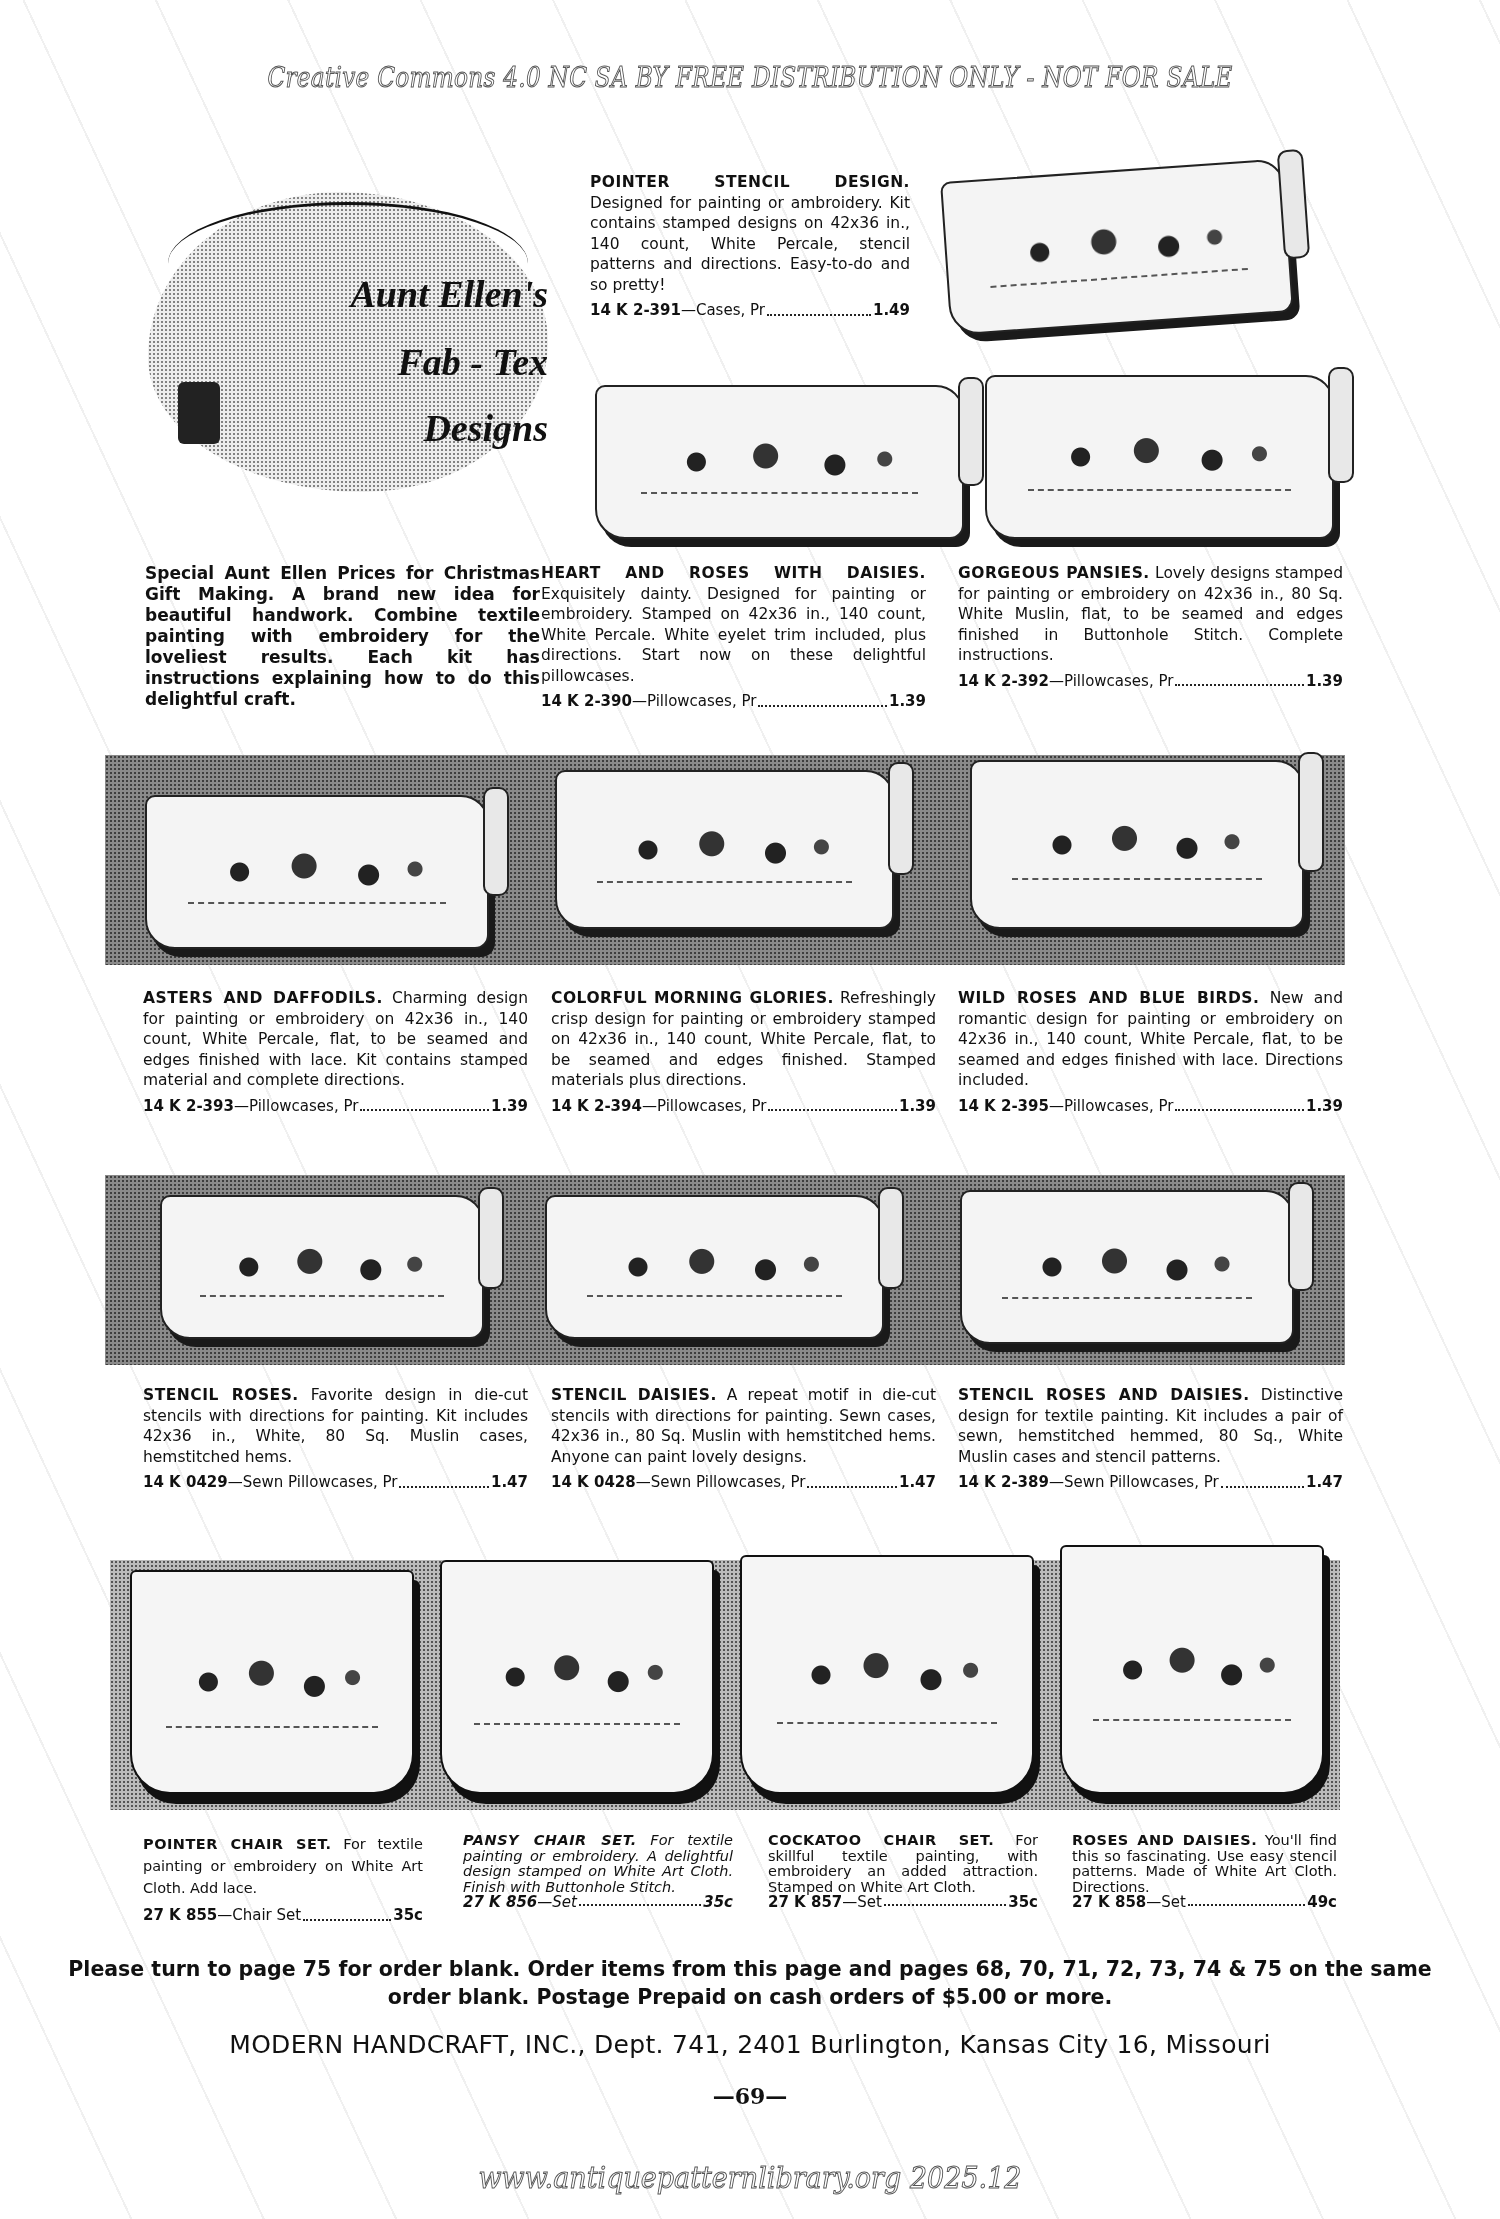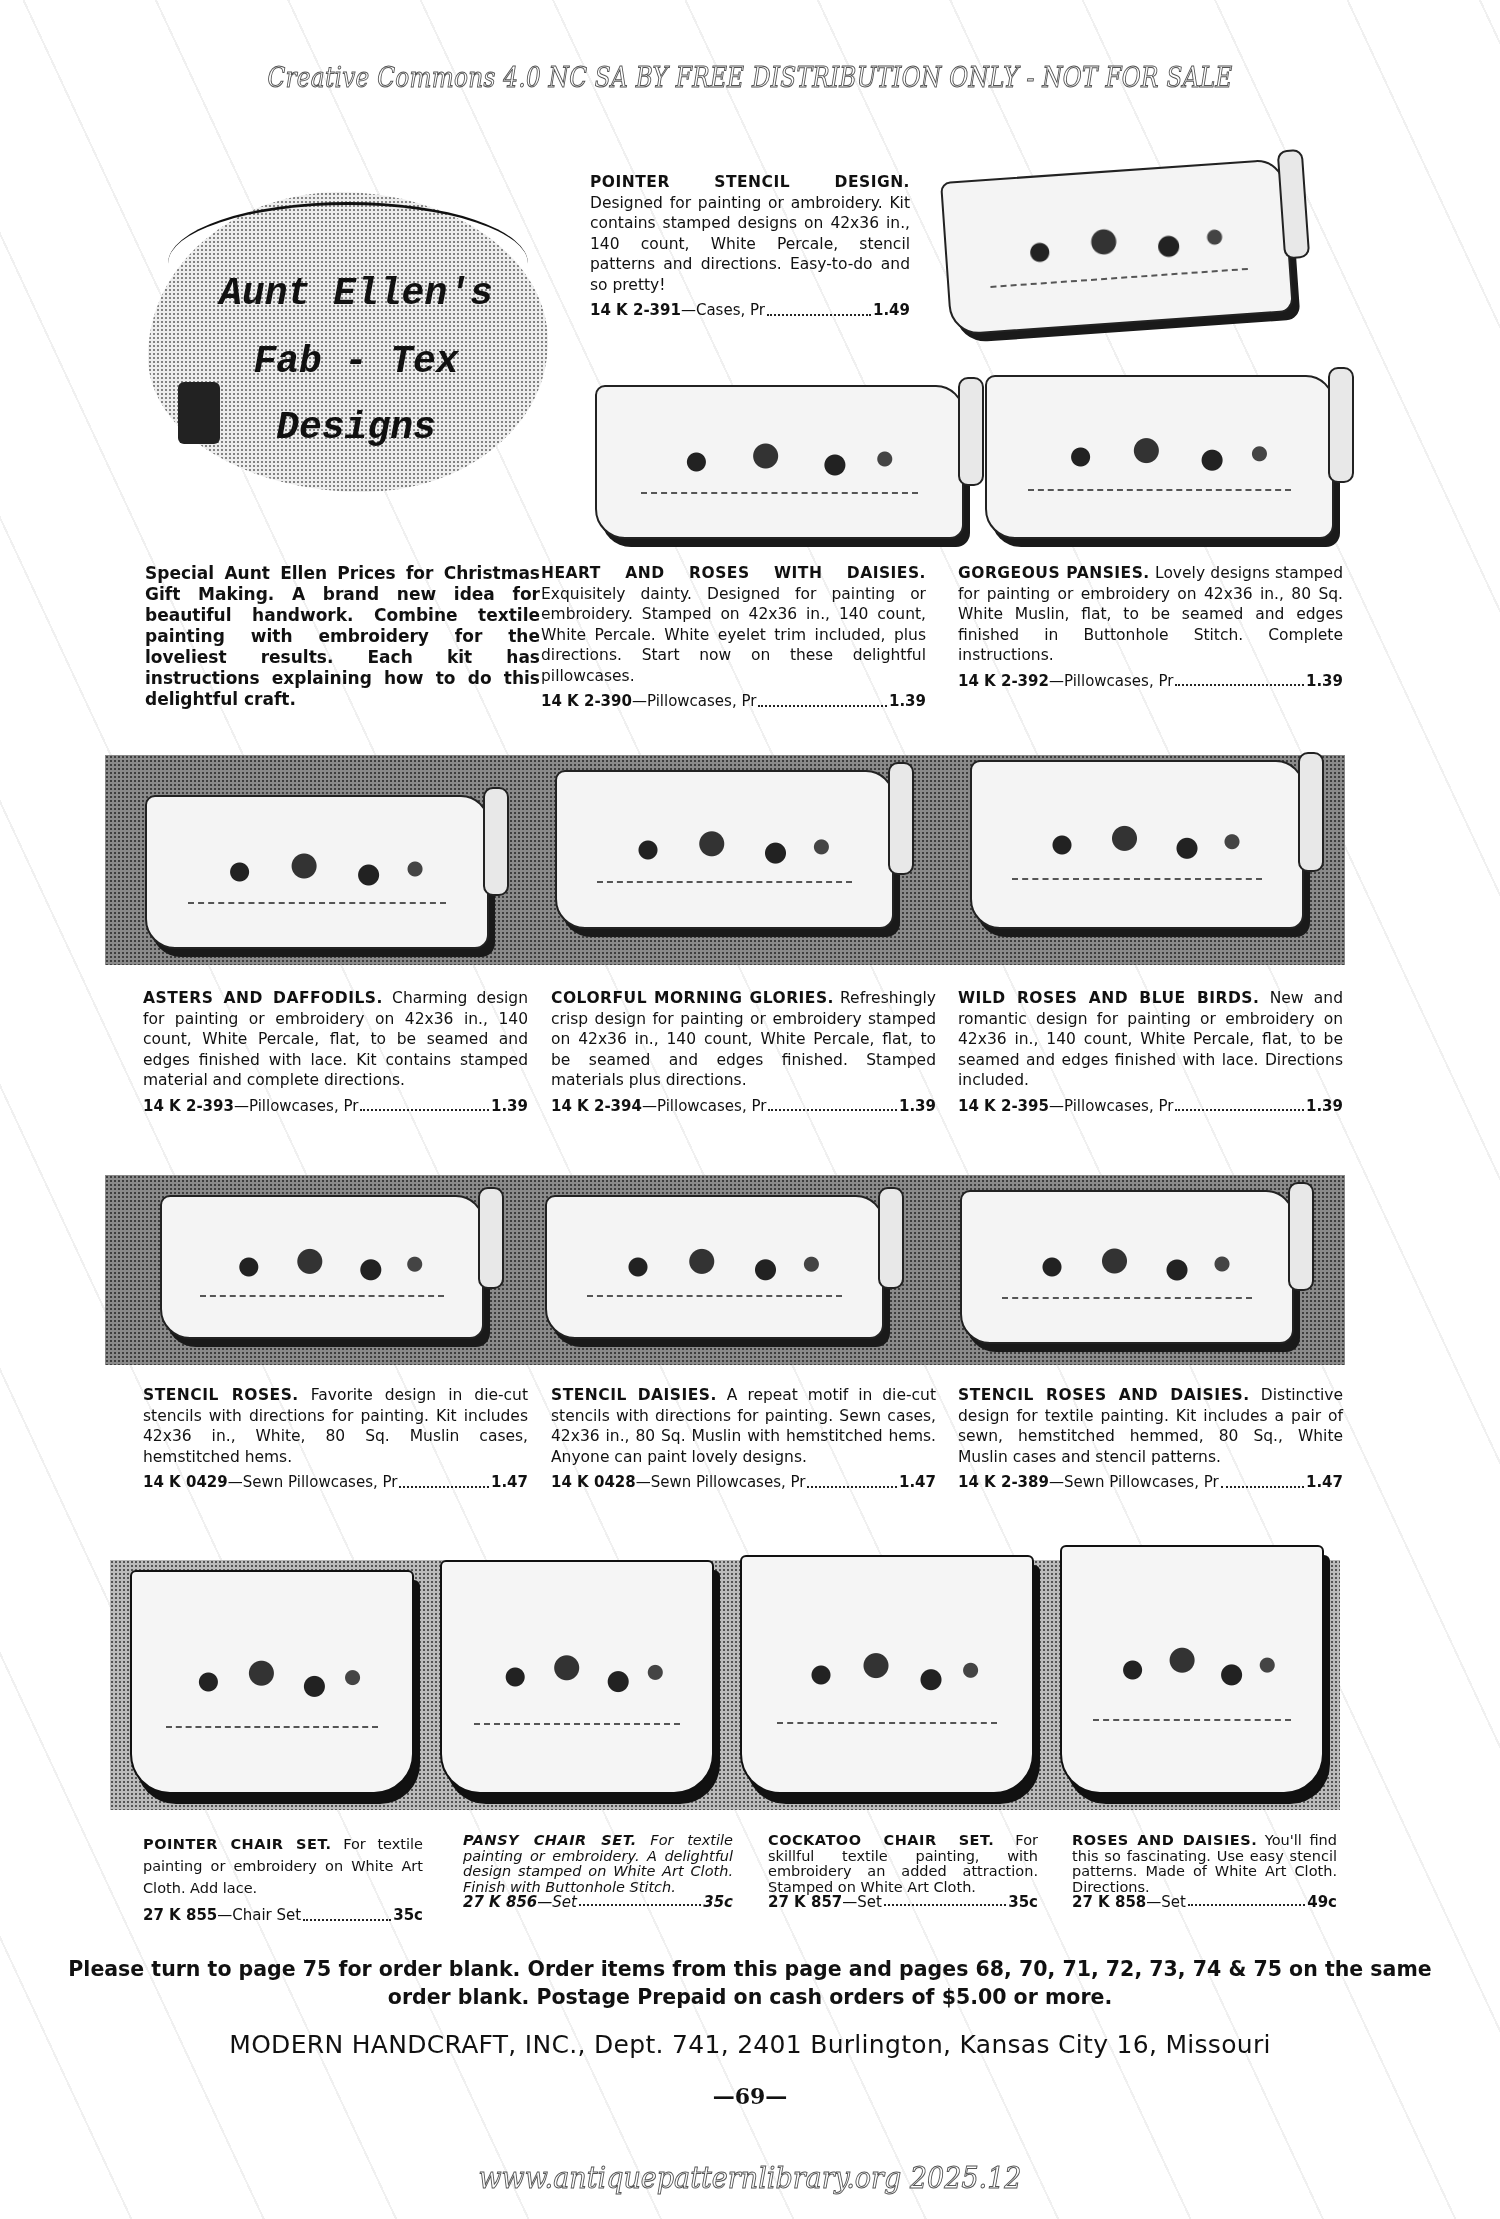--- a/index.html
+++ b/index.html
@@ -53,22 +53,22 @@
       radial-gradient(circle at 70% 55%, #222 0 10px, transparent 11px),
       radial-gradient(circle at 88% 45%, #444 0 7px, transparent 8px);
     border-bottom: 2px dashed #555;
   }
   .plate {
     position: absolute; background: #eee;
     background-image: radial-gradient(circle, rgba(0,0,0,0.45) 1px, transparent 1.4px);
     background-size: 4px 4px; border-radius: 48% 52% 46% 54% / 55% 50% 50% 45%;
   }
   .plate .t {
-    position: absolute; left: 16px; right: 0; text-align: center;
-    font-family: Liberation Mono, monospace; font-style: italic; font-weight: bold; font-size: 38px; color: #111;
+    position: absolute; left: 16px; right: 0; text-align: right;
+    font-family: Liberation Serif, serif; font-style: italic; font-weight: bold; font-size: 38px; color: #111;
   }
   .spool { position: absolute; left: 30px; top: 190px; width: 42px; height: 62px; background: #222; border-radius: 6px; }
   .thread { position: absolute; border: 3px solid #111; border-radius: 50%; }
 
   .chair { position: absolute; background: #f5f5f5; border: 2px solid #111; border-radius: 6px 6px 40px 40px; box-shadow: 6px 10px 0 #111; }
 
   .footer-note { position: absolute; left: 60px; right: 60px; top: 1955px; text-align: center; font-weight: bold; font-size: 20.5px; line-height: 28px; }
   .address { position: absolute; left: 40px; right: 40px; top: 2030px; text-align: center; font-weight: normal; font-size: 25px; letter-spacing: 0.3px; }
   .pagenum { position: absolute; left: 0; right: 0; top: 2083px; text-align: center; font-family: "DejaVu Serif", serif; font-size: 22px; font-weight: bold; }
 </style>

